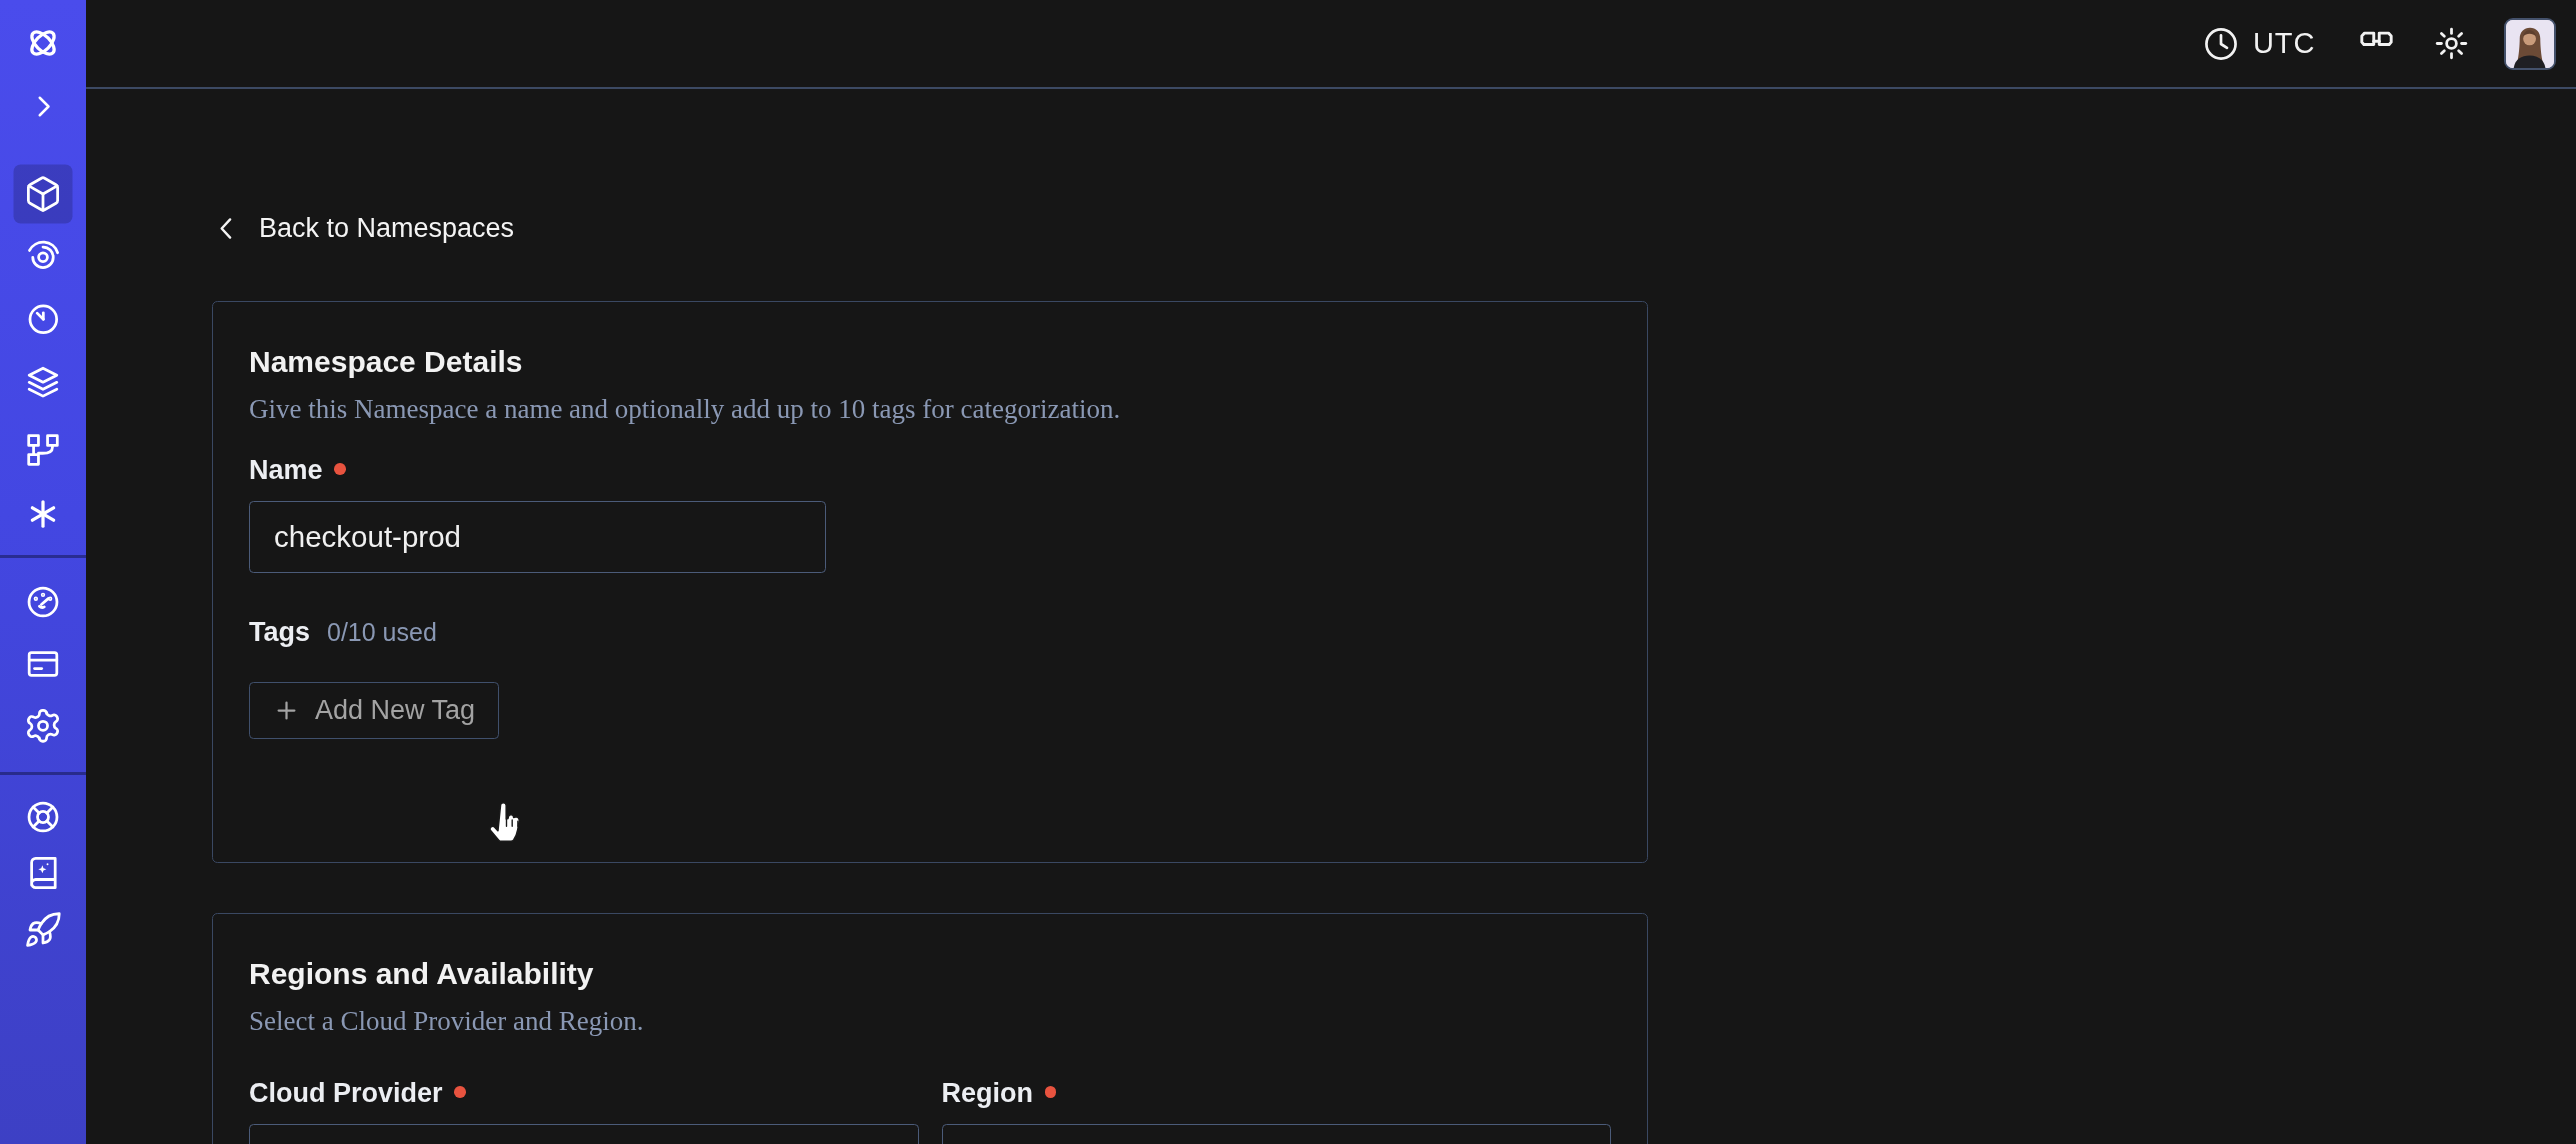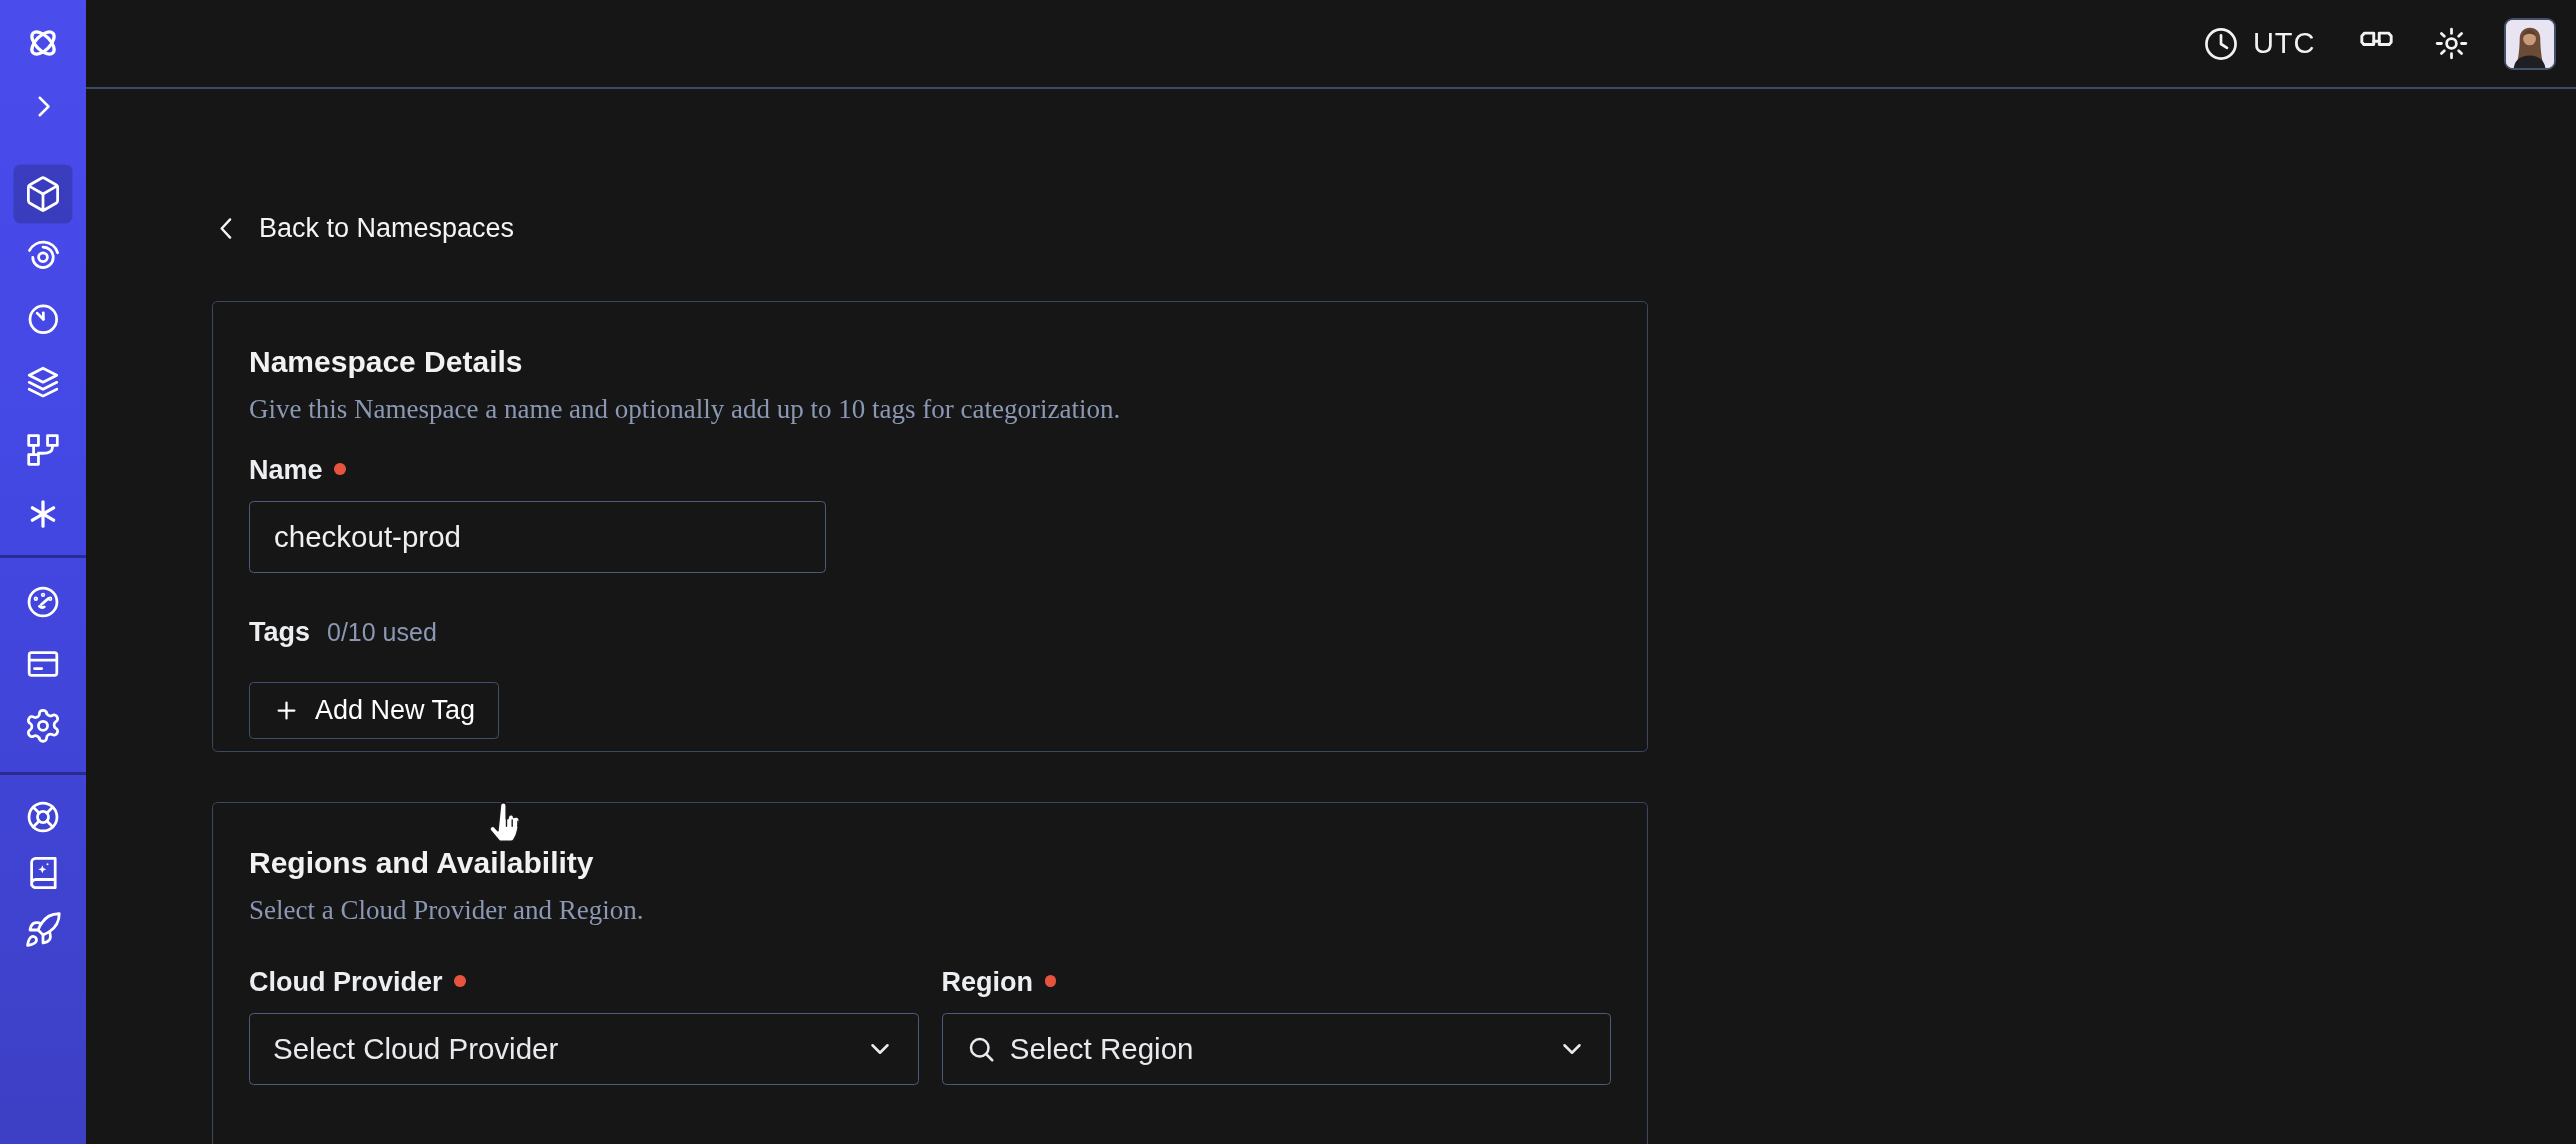--- a/index.html
+++ b/index.html
@@ -64,21 +64,21 @@
     margin-top: 57px;
     font-size: 49px; font-weight: 700; color: #f5f5f5; letter-spacing: 0.3px;
   }
 
   .card {
     width: 1436px;
     border: 1.8px solid #3a4862; border-radius: 5.4px;
     padding: 43px 36px 0 36px;
     background: #161616;
   }
-  .card-1 { margin-top: 55px; height: 451px; }
+  .card-1 { margin-top: 55px; height: 562px; }
   .card-2 { margin-top: 50px; height: 376px; }
   .card-title { font-size: 30px; font-weight: 700; color: #f2f2f2; }
   .card-sub { margin-top: 15px; font-size: 27px; color: #8a98b4; font-family: Liberation Serif, serif; }
 
   .field-label-row { display: flex; align-items: center; gap: 11.6px; }
   .field-label { font-size: 27px; font-weight: 700; color: #eceef2; }
   .req-dot { width: 11.6px; height: 11.6px; border-radius: 50%; background: #e8533f; margin-top: -3.6px; }
 
   .name-row { margin-top: 30px; }
   .text-input {
@@ -89,21 +89,21 @@
     color: #f0f0f0; font-size: 29.5px; font-family: "Liberation Sans", sans-serif;
     padding: 0 24px; outline: none; display: block;
   }
   .tags-row { margin-top: 44px; display: flex; align-items: baseline; gap: 17px; }
   .tags-used { font-size: 25px; color: #8a98b4; }
   .add-tag-btn {
     margin-top: 34px;
     width: 250px; height: 57px;
     display: flex; align-items: center; justify-content: center; gap: 15px;
     background: transparent; border: 1.8px solid #40506c; border-radius: 4.5px;
-    color: #ffffff; font-size: 27px; font-family: "Liberation Sans", sans-serif;
+    color: #a3a3a3; font-size: 27px; font-family: "Liberation Sans", sans-serif;
     cursor: pointer;
   }
   .add-tag-btn svg { width: 27px; height: 27px; }
 
   .select-grid { margin-top: 41px; display: flex; gap: 23px; }
   .select-col { flex: 1; min-width: 0; }
   .select-box {
     margin-top: 15px; height: 72px;
     border: 1.8px solid #4b5b79; border-radius: 4.5px;
     display: flex; align-items: center;

